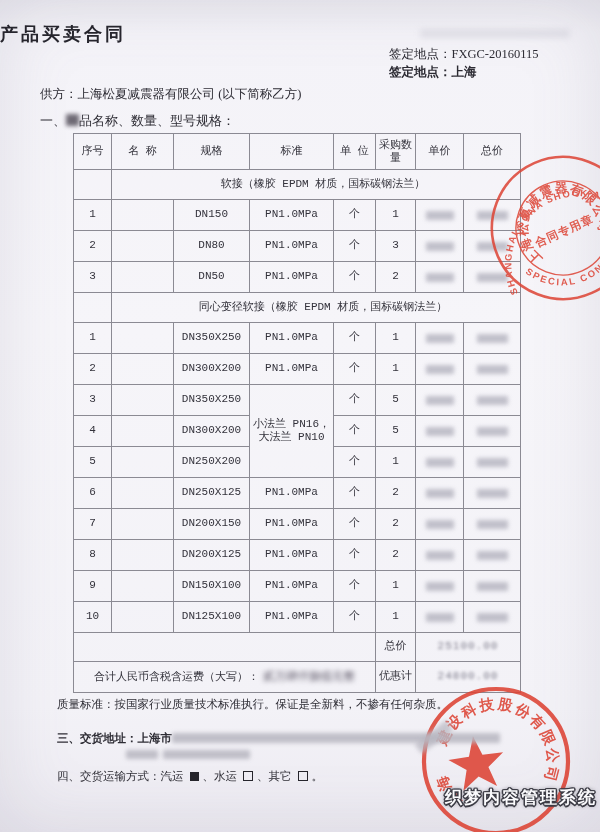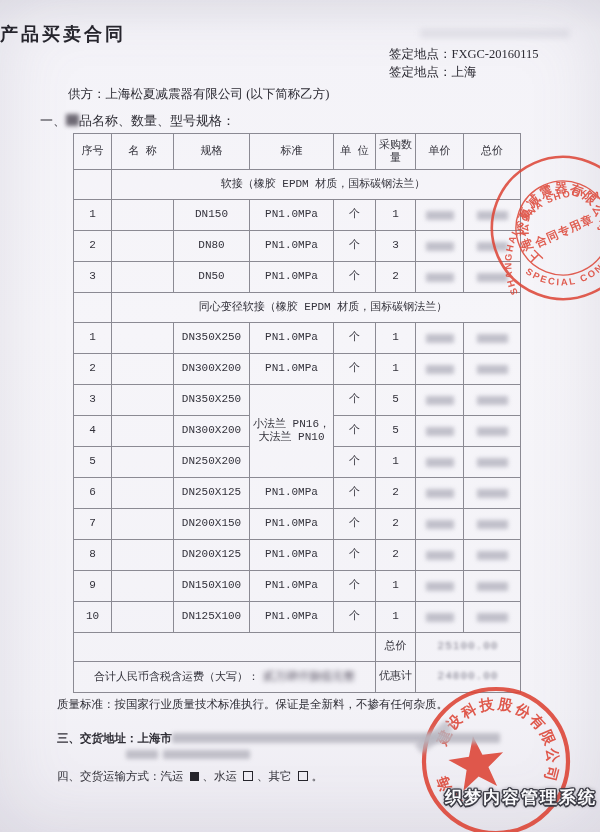--- a/index.html
+++ b/index.html
@@ -47,25 +47,25 @@
 <div class="page">
 
   <div class="abs smu smu-faint" style="left:420px;top:29px;width:150px;height:9px;"></div>
 
   <div class="abs doc-title">产品买卖合同</div>
 
 
   <div class="abs hline" style="left:389px;top:46px;">
     <span>签定地点：</span><span>FXGC-20160115</span>
   </div>
-  <div class="abs hline" style="left:389px;top:64px;">
+  <div class="abs hline" style="left:389px;top:64px;font-weight:bold;">
     <span>签定地点：</span><span>上海</span>
   </div>
 
-  <div class="abs hline" style="left:68px;top:86px;">
+  <div class="abs hline" style="left:40px;top:86px;">
     <span>供方：</span><span>上海松夏减震器有限公司 (以下简称乙方)</span>
   </div>
 
   <div class="abs hline" style="left:40px;top:112px;font-size:13px;">
     <span>一、</span><span class="smu smu-inline smu-dark" style="width:13px;height:12px;"></span><span>品名称、数量、型号规格：</span>
   </div>
 
   <table class="doc-table">
     <colgroup>
       <col style="width:38px">

